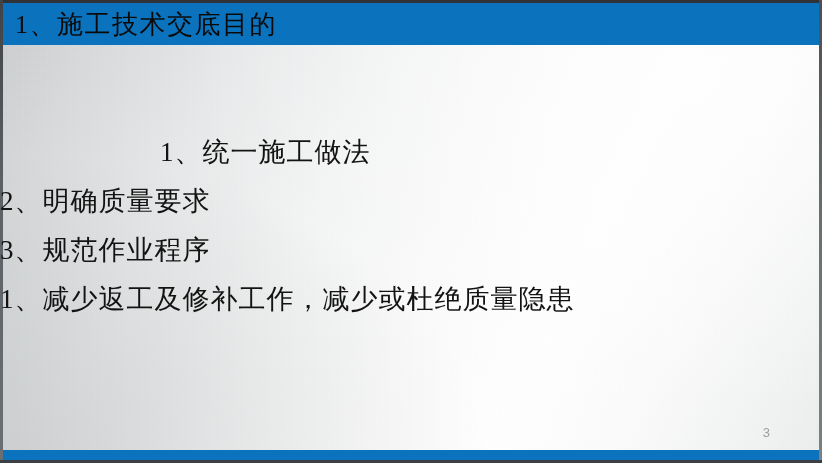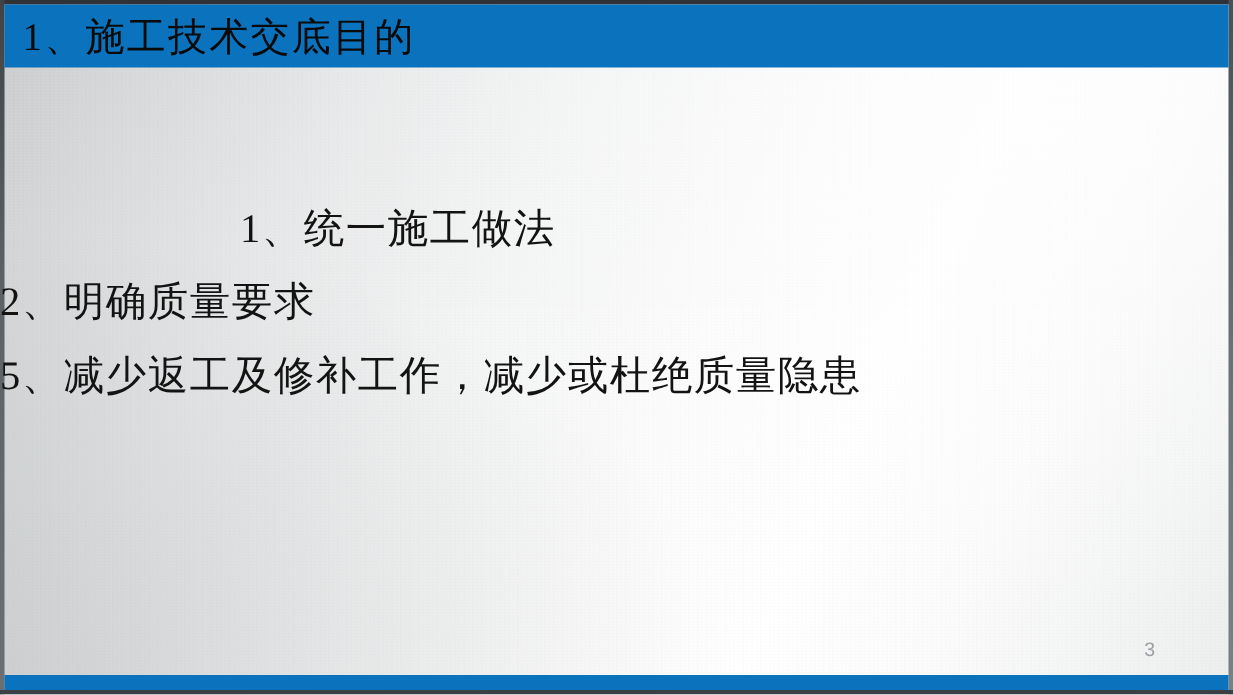--- a/index.html
+++ b/index.html
@@ -157,21 +157,22 @@
   <div id="edge-left"></div>
   <div id="edge-right"></div>
 
   <div id="title-bar">
     <div id="title-text">1、施工技术交底目的</div>
   </div>
 
   <div id="body-list">
     <div class="body-line indent-1">1、统一施工做法</div>
     <div class="body-line indent-0">2、明确质量要求</div>
-    <div class="body-line indent-0">5、减少返工及修补工作，减少或杜绝质量隐患</div>
+    <div class="body-line indent-0">3、规范作业程序</div>
+    <div class="body-line indent-0">1、减少返工及修补工作，减少或杜绝质量隐患</div>
   </div>
 
   <div id="page-number">3</div>
 
   <div id="bottom-bar"></div>
   <div id="edge-bottom"></div>
 
 </div>
 
 </body></html>

